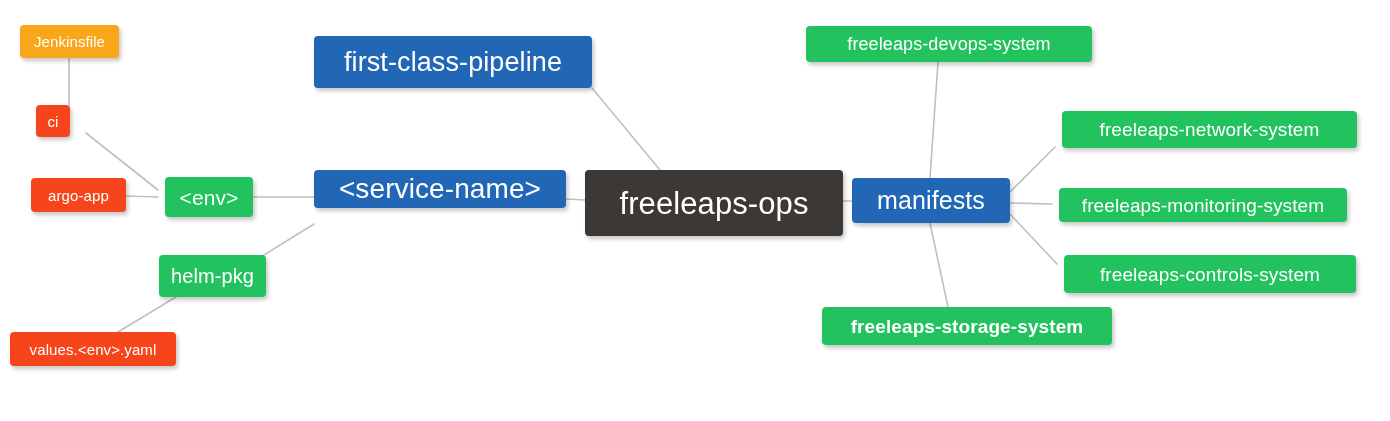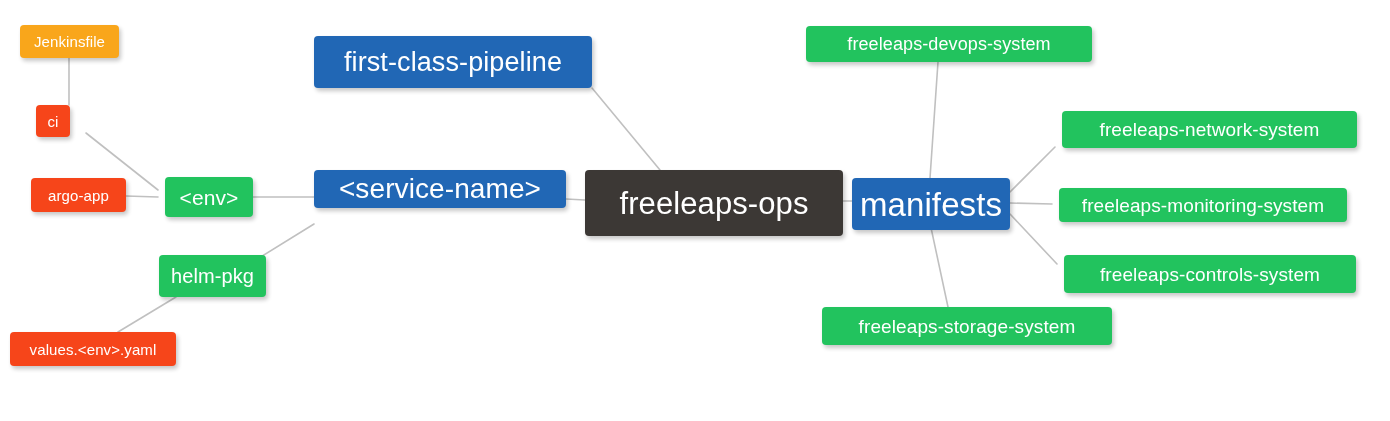--- a/index.html
+++ b/index.html
@@ -67,19 +67,19 @@
     </svg>
 <div class="node n-orange" style="left: 20px; top: 25px; width: 99px; height: 33px; font-size: 15px;">Jenkinsfile</div>
     <div class="node n-red" style="left: 36px; top: 105px; width: 34px; height: 32px; font-size: 15px;">ci</div>
     <div class="node n-red" style="left: 31px; top: 178px; width: 95px; height: 34px; font-size: 15px;">argo-app</div>
     <div class="node n-green" style="left: 158px; top: 177px; width: 88px; height: 40px; font-size: 21px;">&lt;env&gt;</div>
     <div class="node n-red" style="left: 10px; top: 332px; width: 166px; height: 34px; font-size: 15px;">values.&lt;env&gt;.yaml</div>
     <div class="node n-green" style="left: 152px; top: 255px; width: 107px; height: 42px; font-size: 20px;">helm-pkg</div>
     <div class="node n-blue" style="left: 314px; top: 170px; width: 252px; height: 38px; font-size: 28px;">&lt;service-name&gt;</div>
     <div class="node n-blue" style="left: 314px; top: 36px; width: 278px; height: 52px; font-size: 27px;">first-class-pipeline</div>
     <div class="node n-root" style="left: 585px; top: 170px; width: 258px; height: 66px; font-size: 31px;">freeleaps-ops</div>
-    <div class="node n-blue" style="left: 852px; top: 178px; width: 158px; height: 52px; font-size: 33px;">manifests</div>
+    <div class="node n-blue" style="left: 852px; top: 178px; width: 158px; height: 45px; font-size: 25px;">manifests</div>
     <div class="node n-green" style="left: 799px; top: 26px; width: 286px; height: 36px; font-size: 18px;">freeleaps-devops-system</div>
     <div class="node n-green" style="left: 1055px; top: 111px; width: 295px; height: 37px; font-size: 19px;">freeleaps-network-system</div>
     <div class="node n-green" style="left: 1052px; top: 188px; width: 288px; height: 34px; font-size: 19px;">freeleaps-monitoring-system</div>
     <div class="node n-green" style="left: 1057px; top: 255px; width: 292px; height: 38px; font-size: 19px;">freeleaps-controls-system</div>
-    <div class="node n-green" style="left: 815px; top: 307px; width: 290px; height: 38px; font-size: 19px;">freeleaps-storage-system</div>
+    <div class="node n-green" style="left: 815px; top: 307px; width: 290px; height: 38px; font-size: 19px; font-weight: bold;">freeleaps-storage-system</div>
   </div>
 
 </body></html>

